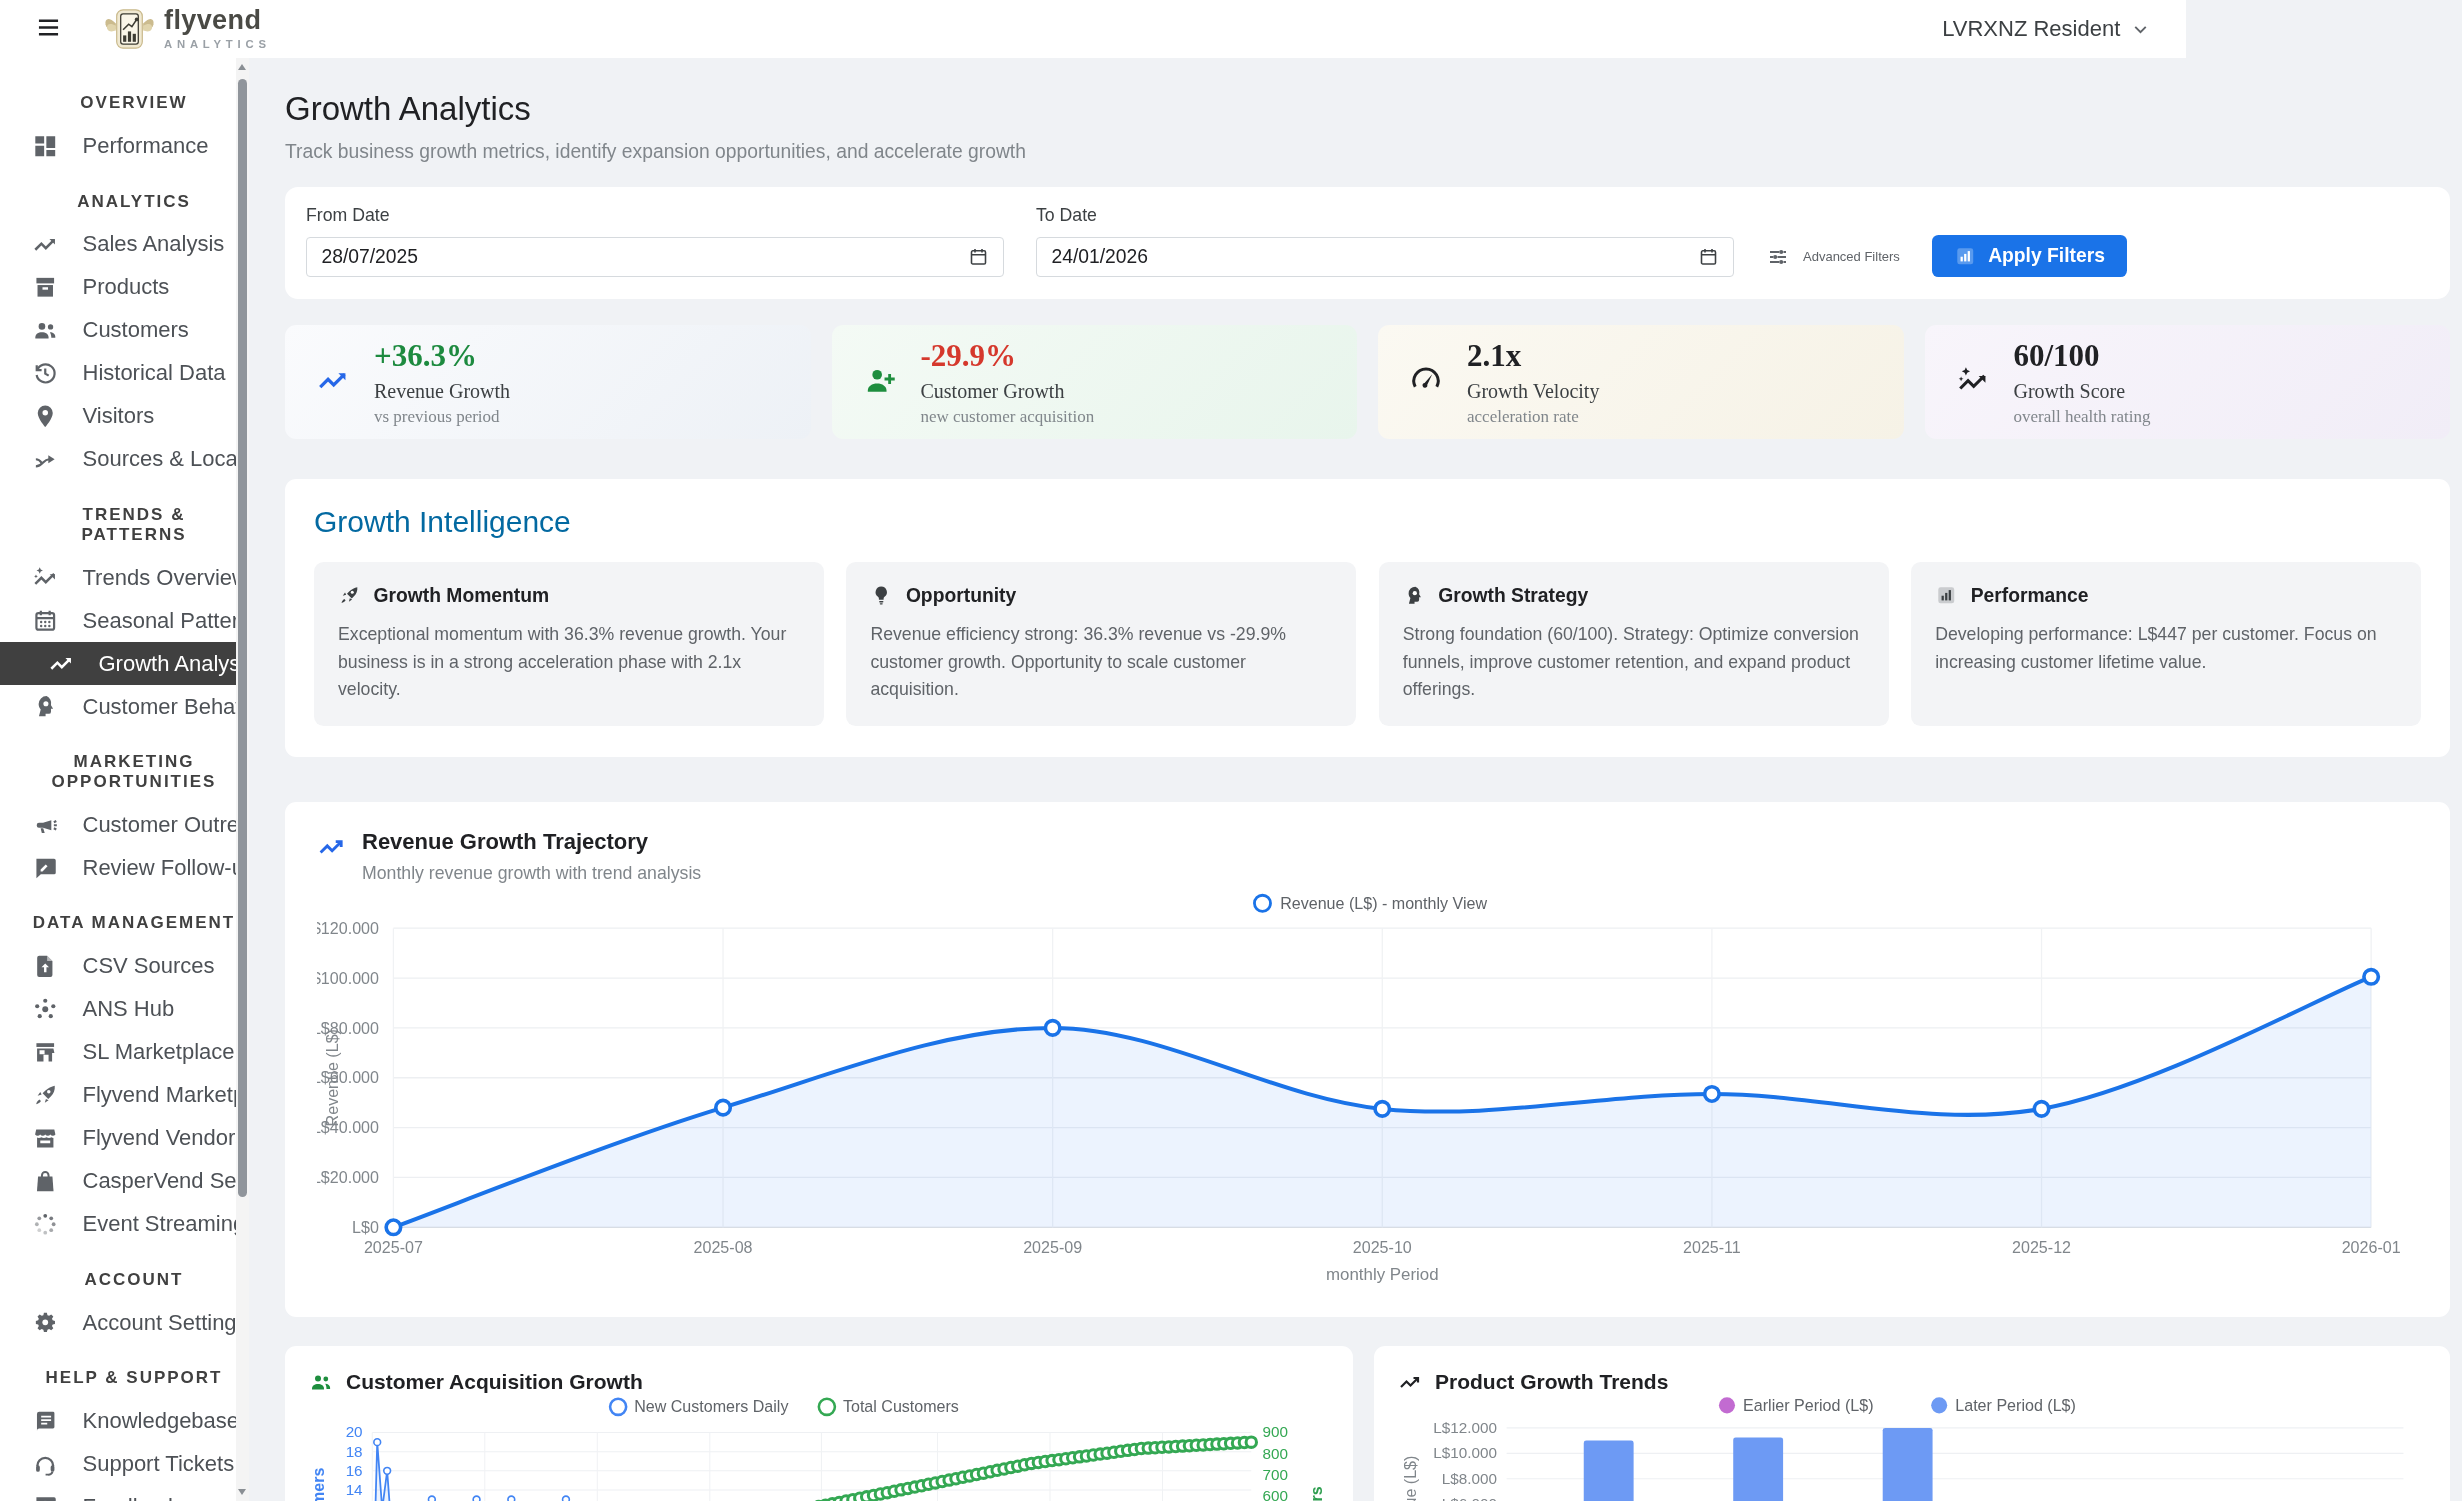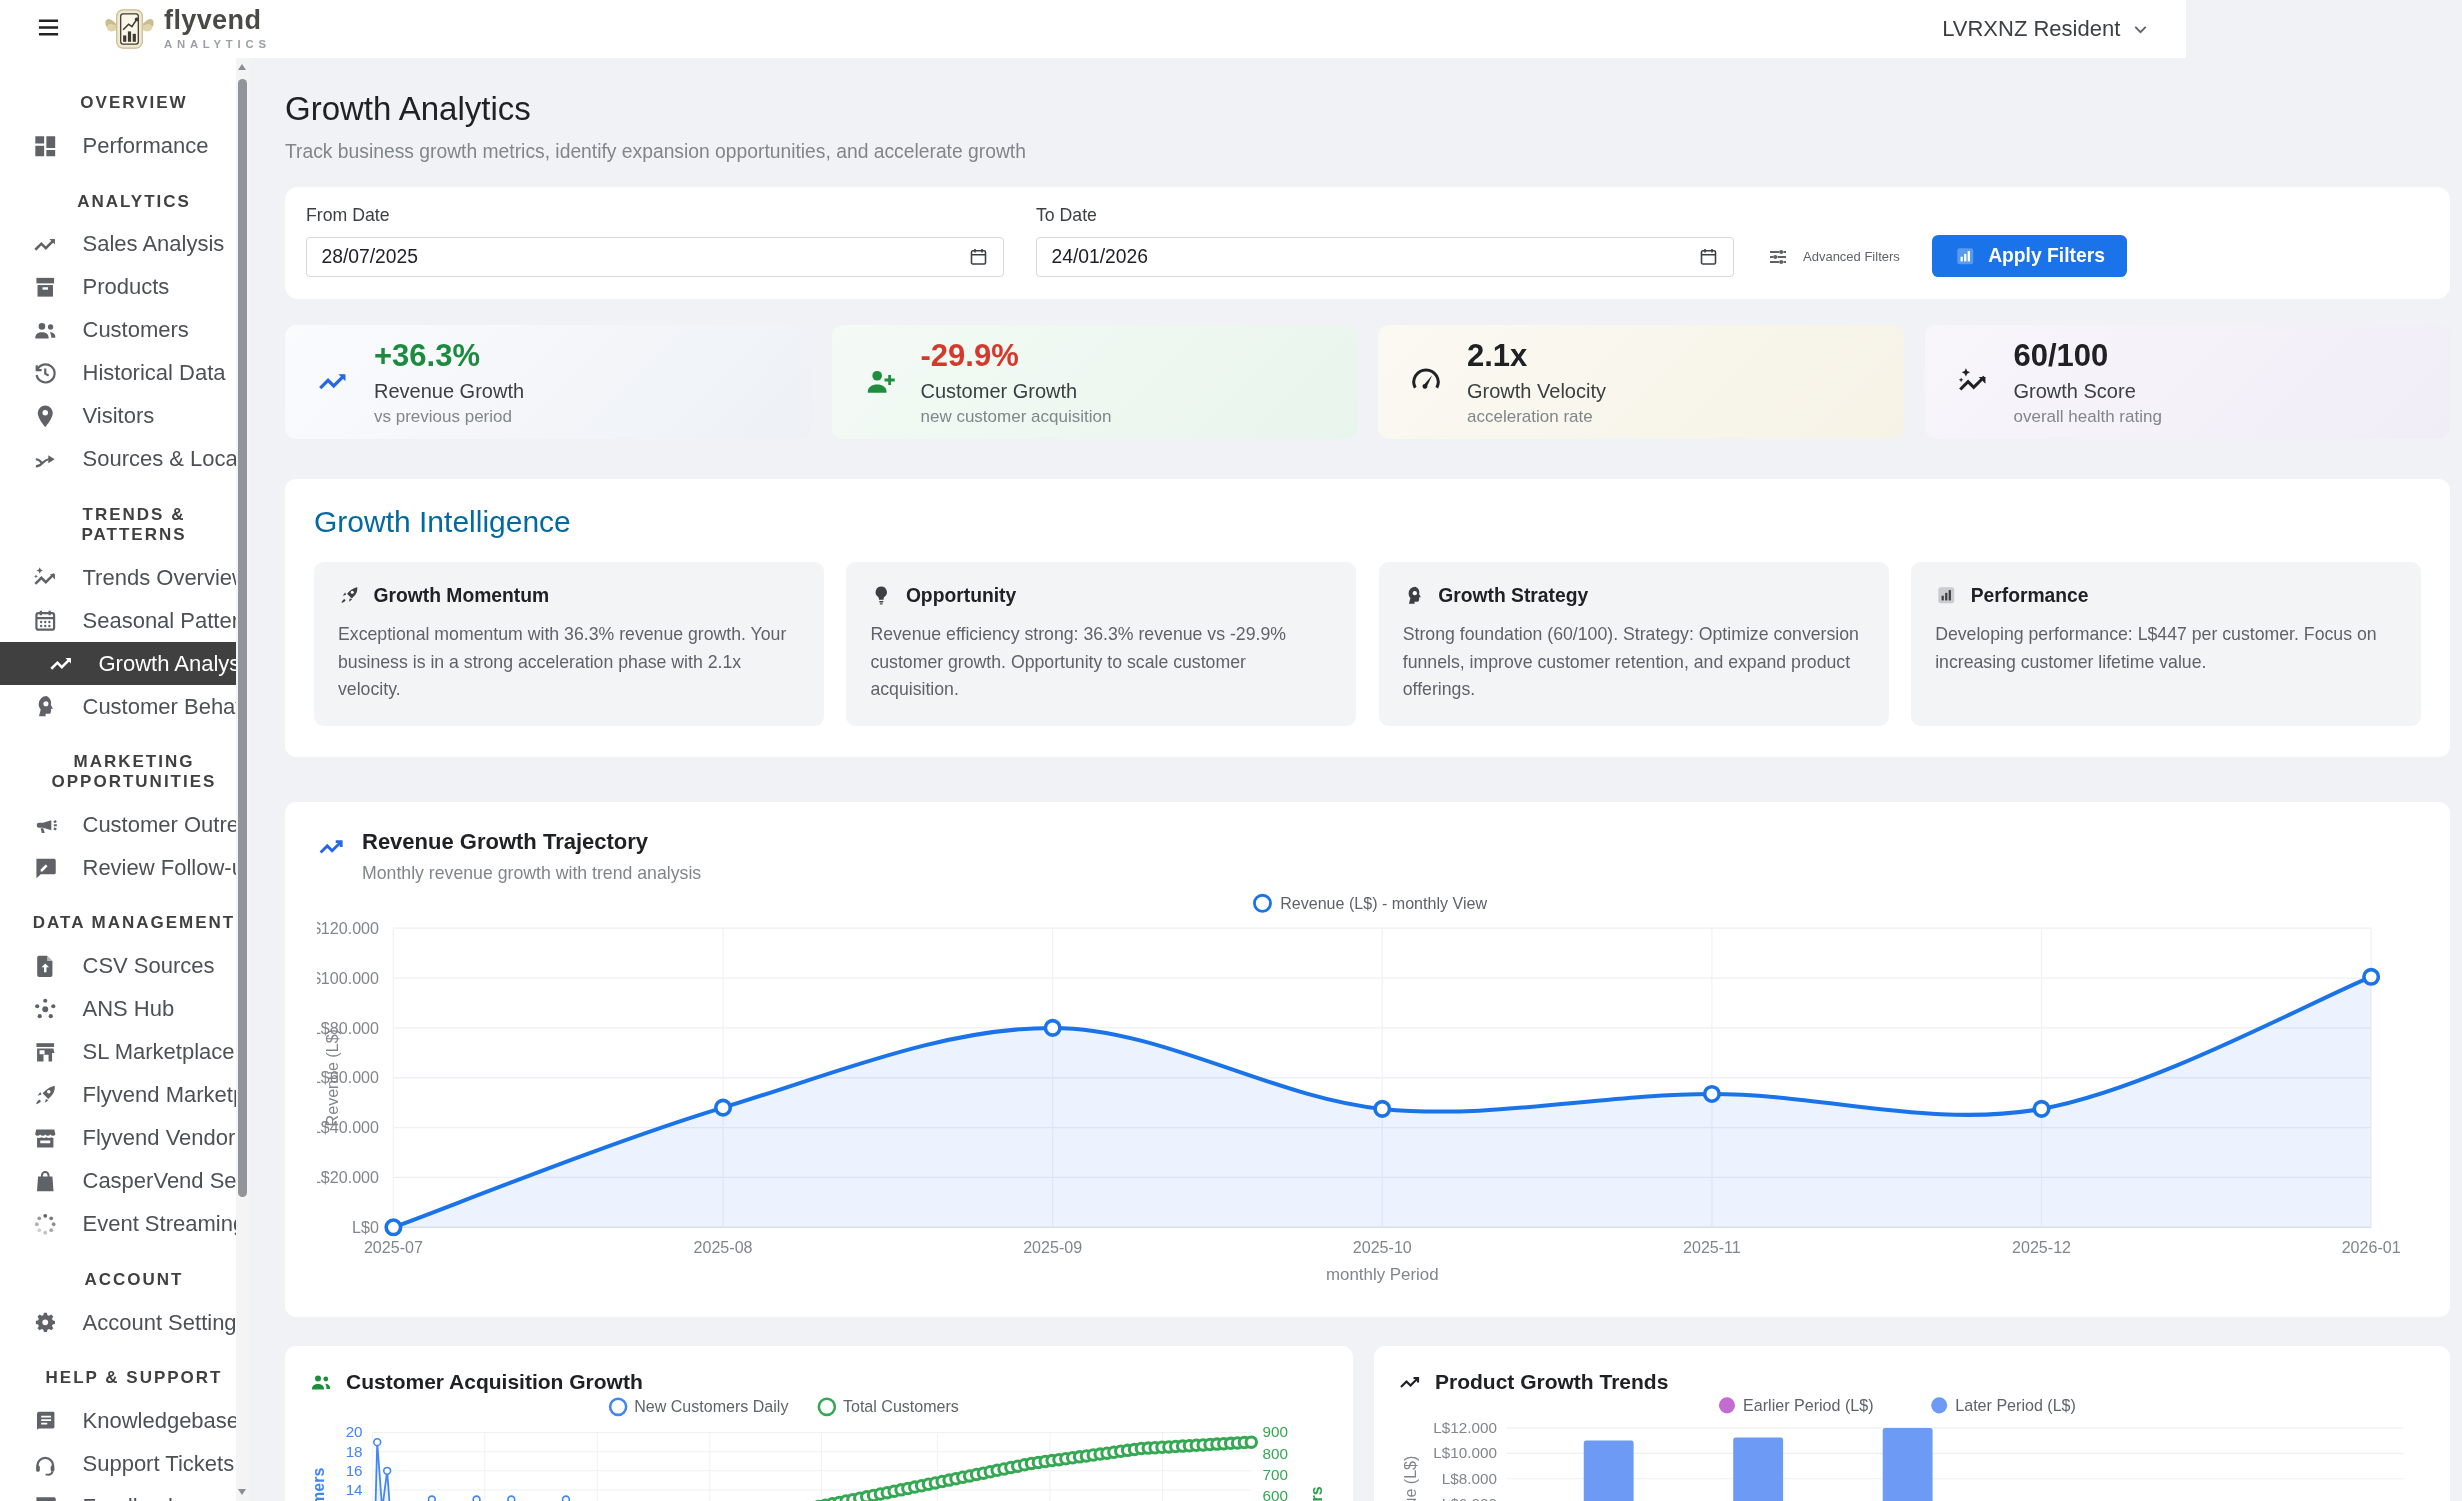--- a/index.html
+++ b/index.html
@@ -42,21 +42,21 @@
   .date-input { width:698px; height:40px; border:0.8px solid #d6dade; border-radius:4px; background:#fff;
     display:flex; align-items:center; justify-content:space-between; padding:0 14.5px; font-size:19.3px; color:#202124; cursor:text; }
   .date-input svg { width:21px; height:21px; color:#3c4043; }
   .advanced { display:flex; align-items:center; gap:13px; height:40px; font-size:13px; color:#5f6368; cursor:pointer; }
   .advanced svg { width:24px; height:24px; color:#5f6368; }
   .apply-btn { display:flex; align-items:center; gap:11.3px; height:42px; padding:0 22.5px; border:none; cursor:pointer;
     background:#1a73e8; color:#fff; font-size:19.3px; font-weight:bold; border-radius:6.4px; font-family:inherit; }
   .apply-btn svg { width:22.5px; height:22.5px; }
 
   .kpi-row { margin-top:26px; display:flex; gap:21px; }
-  .kpi { flex:1; height:114px; border-radius:11.3px; display:flex; align-items:center; padding:0 31px; gap:24px; }
+  .kpi { flex:1; height:114px; border-radius:11.3px; display:flex; align-items:center; padding:0 31px; gap:24px;font-family:Liberation Serif, serif; }
   .kpi svg { width:34px; height:34px; flex:0 0 auto; }
   .kpi-text { display:flex; flex-direction:column; }
   .kpi-value { font-size:31px; font-weight:bold; }
   .kpi-label { font-size:20px; color:#3c4043; margin-top:5.6px; }
   .kpi-sub { font-size:17px; color:#80868b; margin-top:4px; }
 
   .intel-card { margin-top:40px; background:#fff; border-radius:11.3px; padding:26px 29px 31px; }
   .intel-title { font-size:30px; font-weight:500; color:#0369a1; }
   .intel-row { display:flex; gap:22.5px; margin-top:22.5px; }
   .intel-item { flex:1; background:#f3f4f6; border-radius:9.7px; padding:22.5px 24px; }

